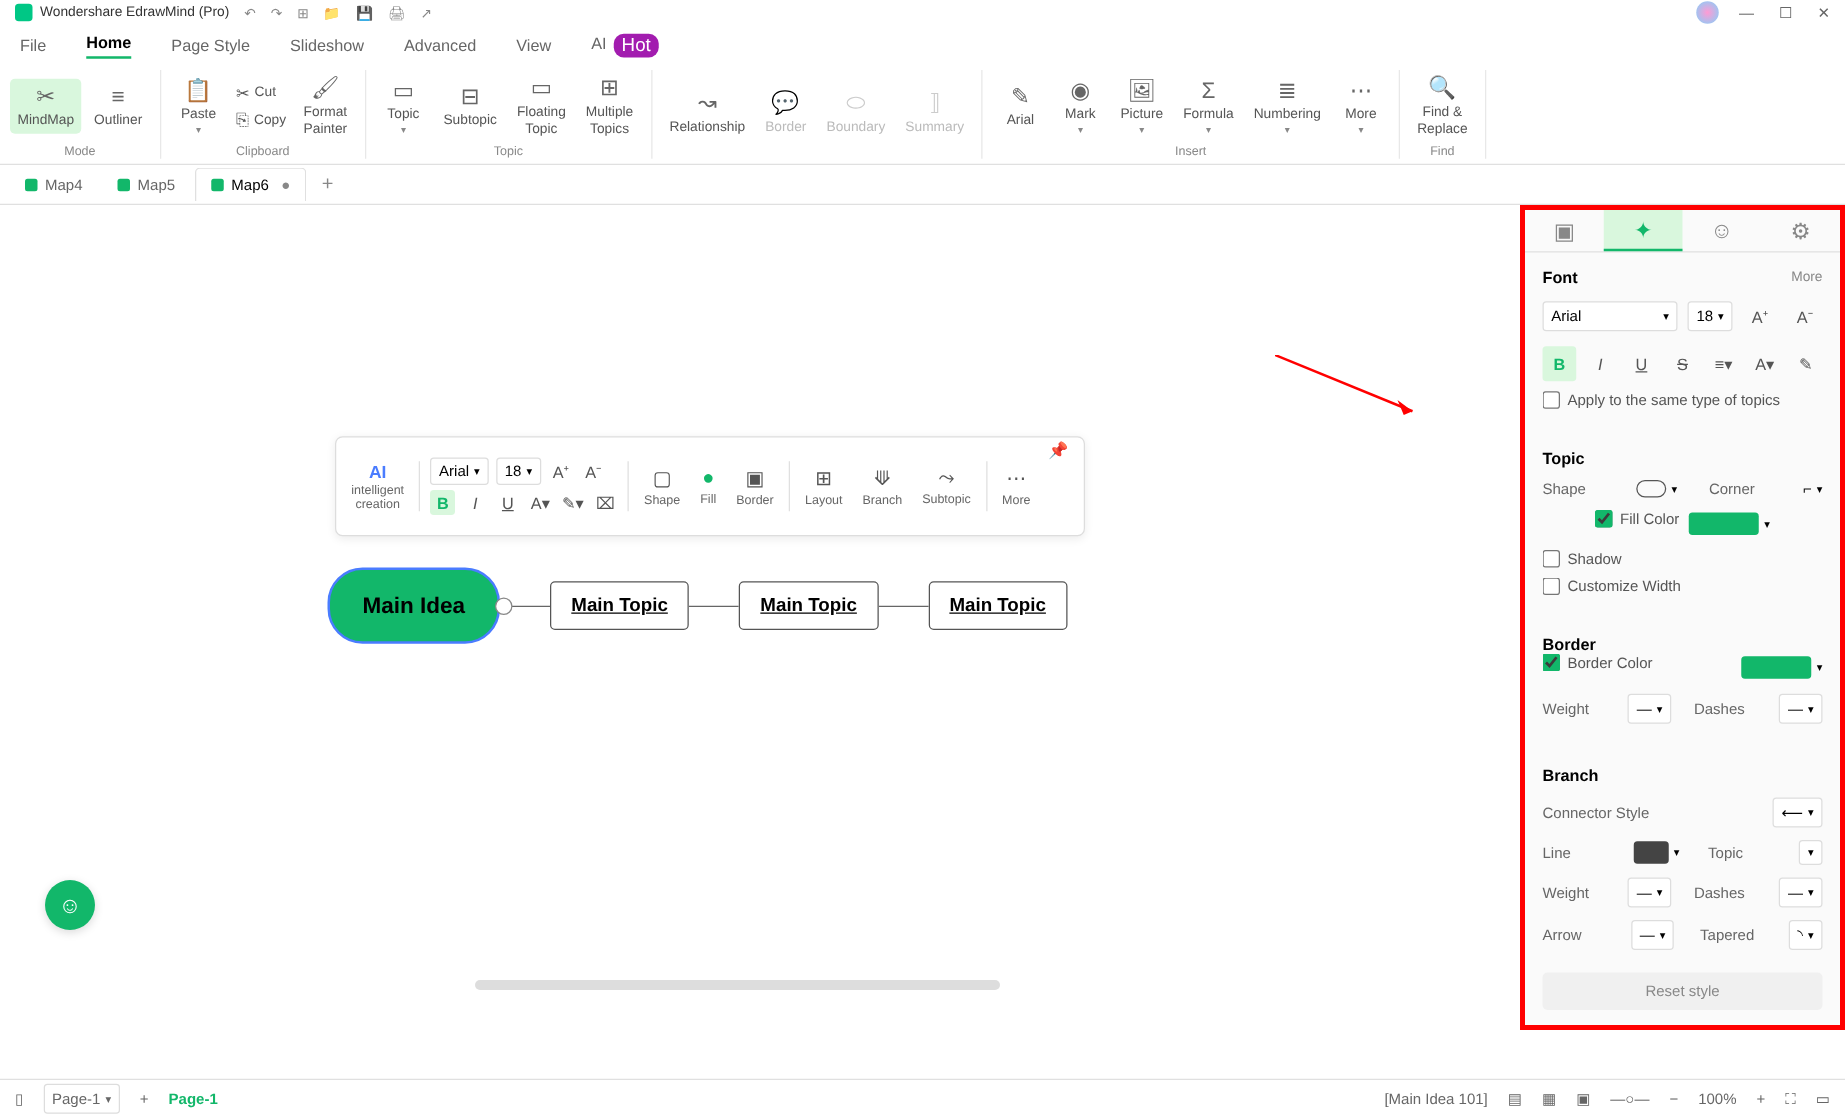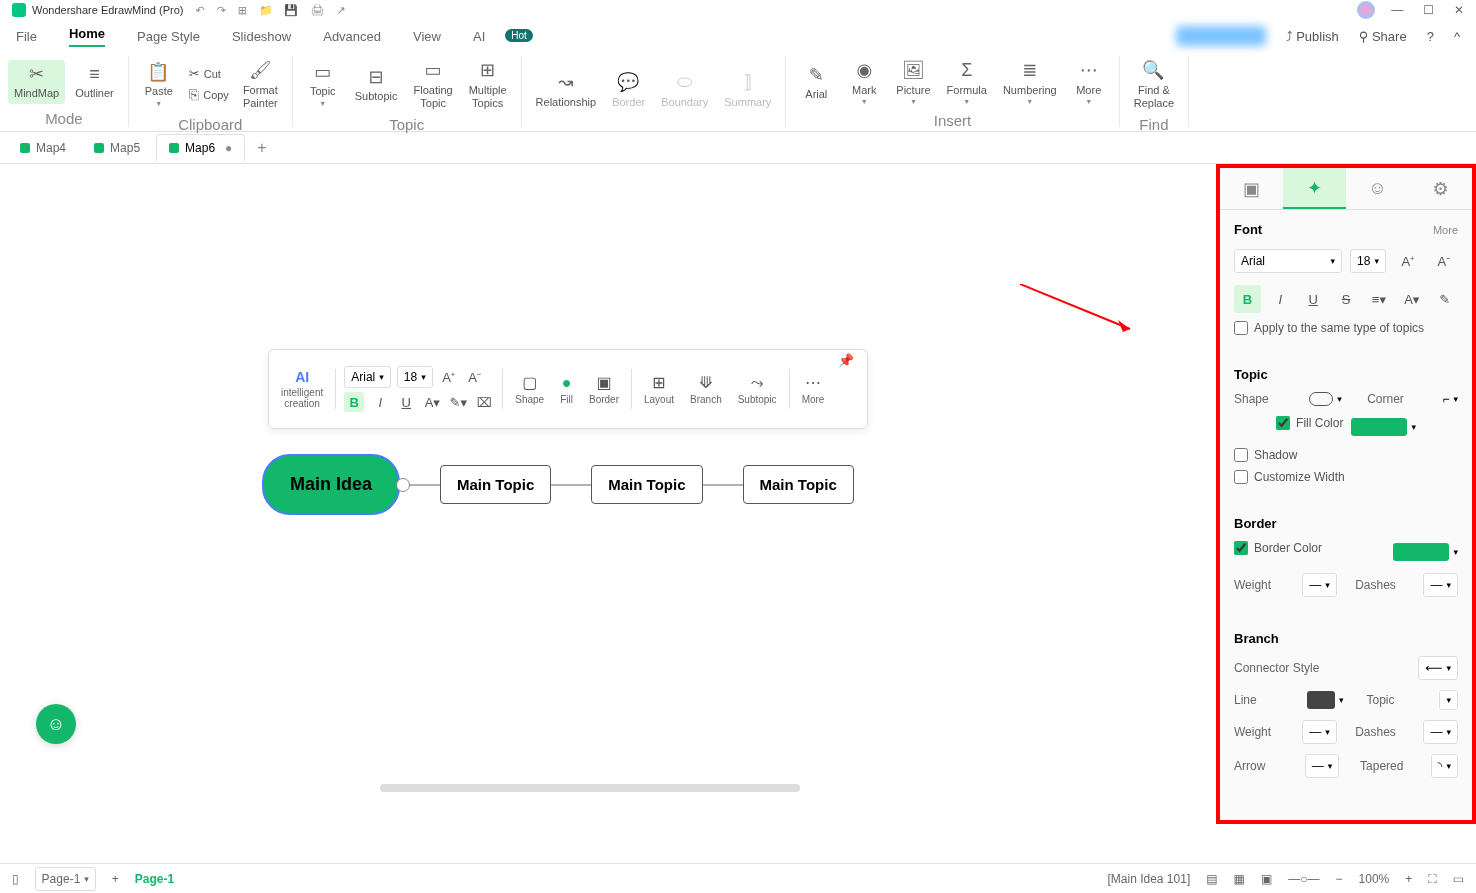--- a/index.html
+++ b/index.html
@@ -12,29 +12,29 @@
     .titlebar .qat { margin-left: 12px; display: flex; gap: 12px; color: #888; }
     .titlebar .qat span { cursor: pointer; }
     .titlebar .spacer { flex: 1; }
     .titlebar .avatar { width: 18px; height: 18px; background: radial-gradient(circle, #ff9bd4, #7dd3fc); border-radius: 50%; margin-right: 16px; }
     .titlebar .winctrl { display: flex; gap: 20px; color: #666; font-size: 12px; }
     
     
     .menubar { height: 32px; display: flex; align-items: center; padding: 0 16px; font-size: 13px; gap: 32px; }
     .menubar .item { color: #666; cursor: pointer; position: relative; }
     .menubar .item.active { color: #000; font-weight: bold; border-bottom: 2px solid #12b76a; padding-bottom: 4px; }
-    .menubar .ai-badge { display: inline-block; background: #0f766e; color: #fff; font-size: 10px; padding: 1px 6px; border-radius: 8px; margin-left: 20px; vertical-align: top; }
+    .menubar .ai-badge { display: inline-block; background: #a21caf; color: #fff; font-size: 15px; padding: 1px 6px; border-radius: 8px; margin-left: 6px; vertical-align: top; }
     .menubar .right { margin-left: auto; display: flex; gap: 20px; align-items: center; color: #555; }
     .menubar .right .blue-blur { width: 90px; height: 20px; background: #7cc4ff; filter: blur(4px); border-radius: 4px; }
     
     
     .ribbon { height: 80px; border-bottom: 1px solid #e0e0e0; display: flex; padding: 4px 0; }
     .ribbon-group { display: flex; flex-direction: column; align-items: center; border-right: 1px solid #e8e8e8; padding: 0 8px; }
     .ribbon-group .items { display: flex; gap: 4px; flex: 1; align-items: center; }
-    .ribbon-group .label { font-size: 15px; color: #888; margin-top: 2px; }
+    .ribbon-group .label { font-size: 10px; color: #888; margin-top: 2px; }
     .ribbon-btn { display: flex; flex-direction: column; align-items: center; justify-content: center; padding: 4px 6px; cursor: pointer; font-size: 11px; color: #555; text-align: center; line-height: 1.2; min-width: 44px; }
     .ribbon-btn .icon { font-size: 18px; color: #666; margin-bottom: 2px; }
     .ribbon-btn.active { background: #d9f7dd; border-radius: 4px; }
     .ribbon-btn.disabled { color: #bbb; }
     .ribbon-btn.disabled .icon { color: #ccc; }
     .ribbon-btn .caret { font-size: 8px; color: #888; }
     .ribbon-small { display: flex; flex-direction: column; gap: 2px; }
     .ribbon-small-item { display: flex; align-items: center; gap: 4px; font-size: 11px; color: #555; padding: 2px 4px; cursor: pointer; }
     .ribbon-small-item .icon { font-size: 13px; }
     
@@ -59,21 +59,21 @@
     .ft-row { display: flex; gap: 6px; align-items: center; }
     .ft-col { display: flex; flex-direction: column; gap: 4px; }
     .ft-bold { width: 20px; height: 20px; background: #d9f7dd; border-radius: 3px; display: flex; align-items: center; justify-content: center; font-weight: bold; color: #12b76a; font-size: 13px; }
     .ft-btn { width: 20px; height: 20px; display: flex; align-items: center; justify-content: center; font-size: 13px; color: #555; cursor: pointer; }
     .ft-ai { color: #4a7cff; font-weight: bold; font-size: 14px; }
     
     
     .mindmap { position: absolute; left: 262px; top: 290px; display: flex; align-items: center; gap: 30px; }
     .node-main { background: #12b76a; color: #000000; font-weight: bold; font-size: 18px; padding: 18px 26px; border-radius: 28px; border: 2px solid #4a7cff; position: relative; }
     .node-main::after { content: ''; position: absolute; right: -12px; top: 50%; transform: translateY(-50%); width: 12px; height: 12px; border: 1px solid #888; border-radius: 50%; background: #fff; display: flex; align-items: center; justify-content: center; }
-    .node-topic { background: #fff; border: 1px solid #555; color: #000; font-weight: bold; font-size: 15px; padding: 10px 16px; border-radius: 4px; position: relative; }
+    .node-topic { background: #fff; border: 1px solid #555; color: #000; font-weight: bold; font-size: 15px; padding: 10px 16px; border-radius: 4px; position: relative; text-decoration: underline; }
     
     
     .right-panel { width: 260px; border: 4px solid #ff0000; background: #fafafa; padding: 0; display: flex; flex-direction: column; overflow-y: auto; }
     .rp-tabs { display: flex; height: 42px; border-bottom: 1px solid #e0e0e0; }
     .rp-tab { flex: 1; display: flex; align-items: center; justify-content: center; font-size: 18px; color: #888; cursor: pointer; }
     .rp-tab.active { background: #d9f7dd; color: #12b76a; border-bottom: 2px solid #12b76a; }
     .rp-section { padding: 12px 14px; }
     .rp-header { display: flex; justify-content: space-between; align-items: center; margin-bottom: 10px; }
     .rp-title { font-weight: bold; font-size: 13px; }
     .rp-more { font-size: 11px; color: #888; }
@@ -131,27 +131,20 @@
 <div class="menubar">
   <span class="item">File</span>
   <span class="item active">Home</span>
   <span class="item">Page Style</span>
   <span class="item">Slideshow</span>
   <span class="item">Advanced</span>
   <span class="item">View</span>
   <span class="item">
     <span>AI</span><span class="ai-badge">Hot</span>
   </span>
-  <div class="right">
-    <div class="blue-blur"></div>
-    <span>⤴ <span>Publish</span></span>
-    <span>⚲ <span>Share</span></span>
-    <span>?</span>
-    <span>^</span>
-  </div>
 </div>
 
 <div class="ribbon">
   <div class="ribbon-group">
     <div class="items">
       <div class="ribbon-btn active">
           <span class="icon">✂</span>
           <span>MindMap</span>
         </div>
       <div class="ribbon-btn">
@@ -466,21 +459,21 @@
           <span>Shadow</span>
         </label>
       <label class="rp-check">
           <input type="checkbox" style="">
           <span>Customize Width</span>
         </label>
     </div>
 
     <div class="rp-section">
       <div class="rp-title">Border</div>
-      <div class="rp-row" style="justify-content:space-between;margin-top:10px">
+      <div class="rp-row" style="justify-content:space-between;">
         <label class="rp-check">
             <input type="checkbox" checked="" style="">
             <span>Border Color</span>
           </label>
         <div style="display:flex;align-items:center;gap:4px">
             <div class="rp-color"></div>
             <span style="font-size:9px">▾</span>
           </div>
       </div>
       <div class="rp-row" style="justify-content:space-between">
@@ -513,20 +506,21 @@
         <div class="rp-select">— <span style="font-size:9px">▾</span></div>
         <span class="rp-label">Dashes</span>
         <div class="rp-select">— <span style="font-size:9px">▾</span></div>
       </div>
       <div class="rp-row" style="justify-content:space-between">
         <span class="rp-label">Arrow</span>
         <div class="rp-select">— <span style="font-size:9px">▾</span></div>
         <span class="rp-label">Tapered</span>
         <div class="rp-select">◝ <span style="font-size:9px">▾</span></div>
       </div>
+      <button class="rp-reset">Reset style</button>
     </div>
   </div>
 </div>
 
 <div class="statusbar">
   <span>▯</span>
   <div class="rp-select">
       <span>Page-1</span> 
       <span style="font-size:9px">▾</span>
     </div>

